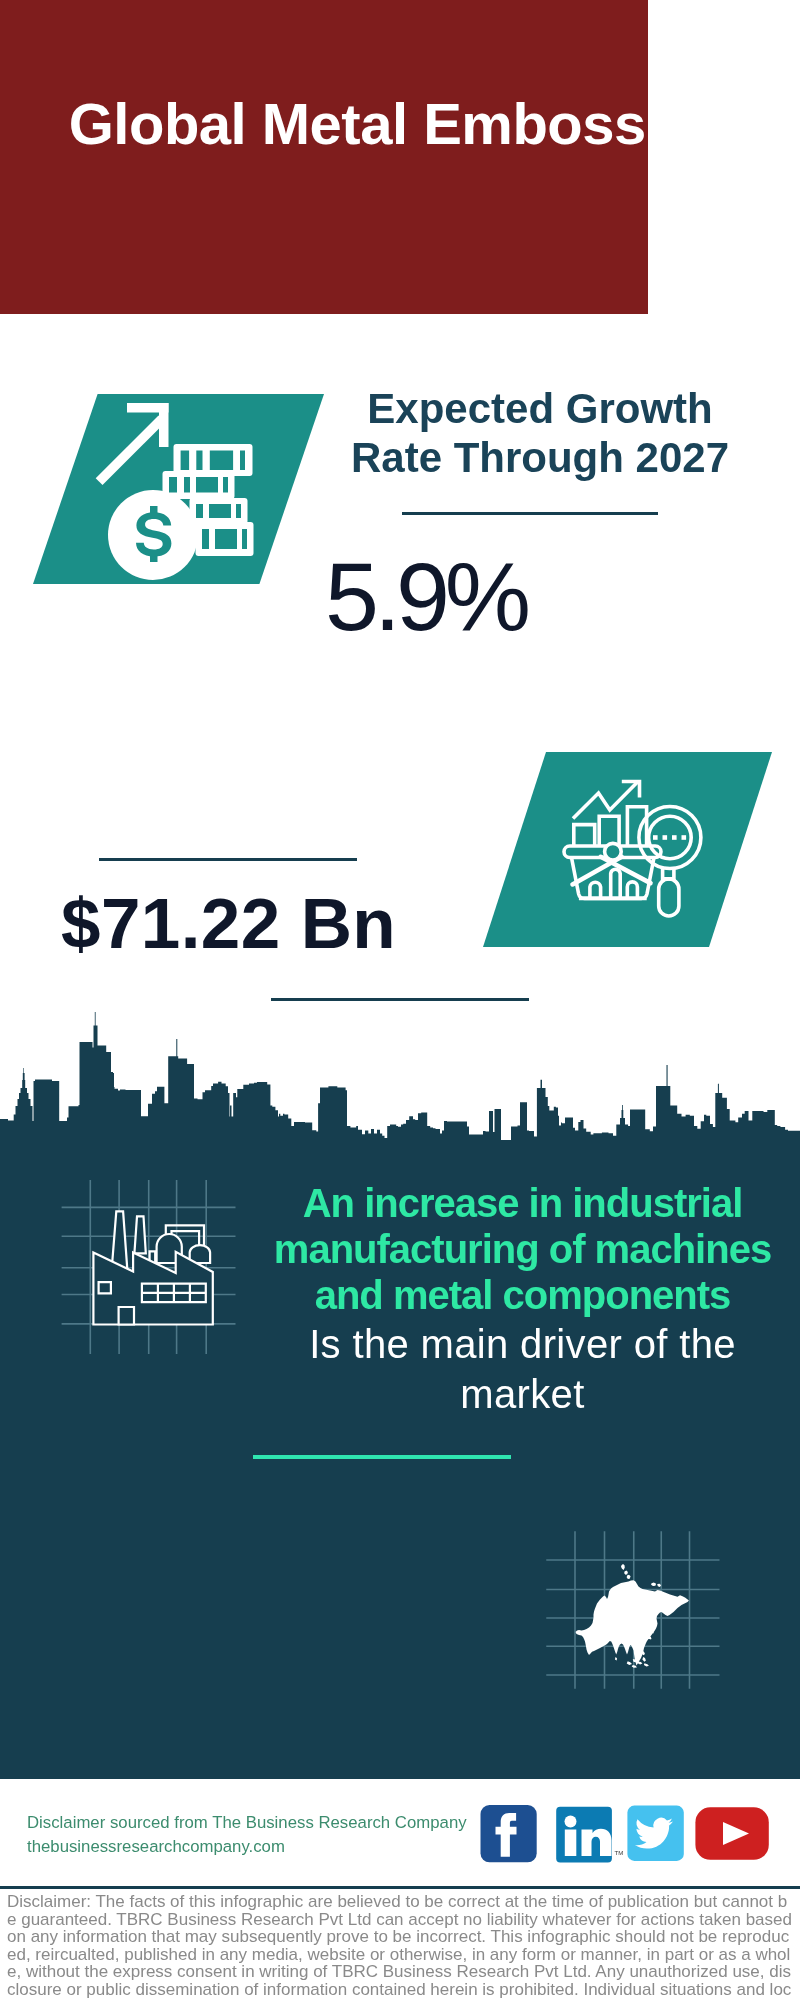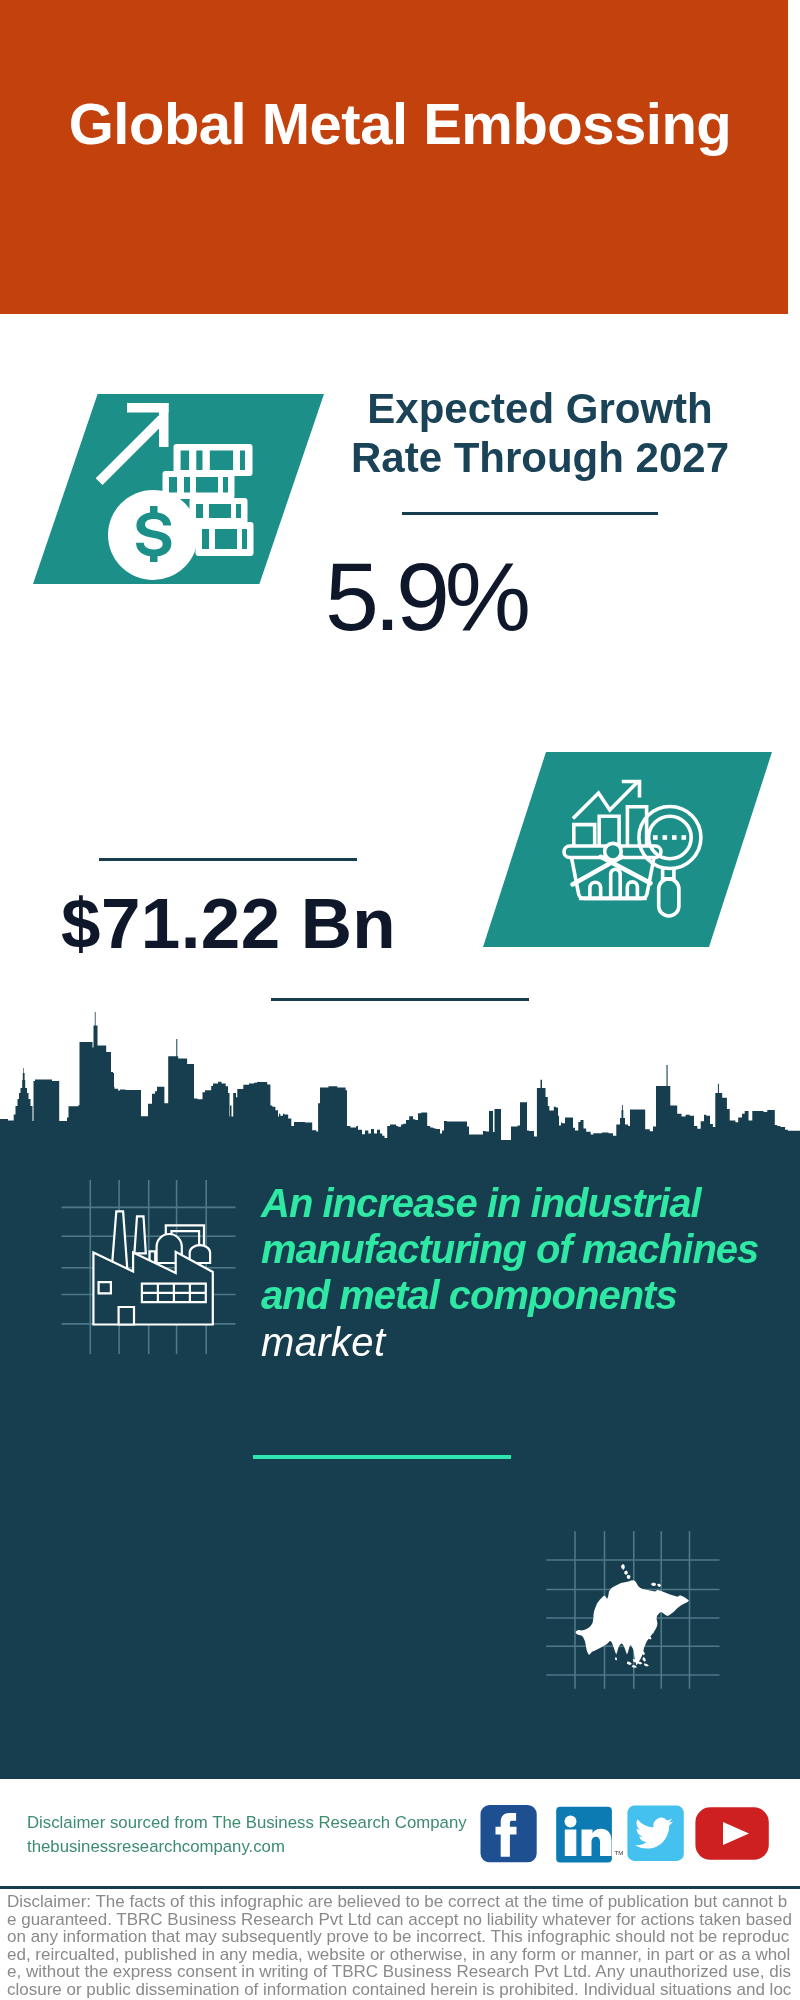--- a/index.html
+++ b/index.html
@@ -1,31 +1,31 @@
 <!DOCTYPE html>
 <html><head>
 <meta charset="utf-8">
 <style>
   html,body{margin:0;padding:0;}
   body{width:800px;height:2000px;background:#ffffff;font-family:"Liberation Sans",sans-serif;overflow:hidden;}
   .page{position:relative;width:800px;height:2000px;background:#fff;overflow:hidden;}
   .abs{position:absolute;}
   
-  .hdr{left:0;top:0;width:788px;height:314px;background:#c2410c;}
+  .hdr{left:0;top:0;width:648px;height:314px;background:#7f1d1d;}
   .hdr-title{left:0;top:92px;width:800px;text-align:center;color:#fff;font-size:58px;font-weight:bold;line-height:64px;}
   .hdr-title .l1{letter-spacing:-0.5px;display:block;}
   .hdr-title .l2{letter-spacing:0.45px;display:block;}
   .stat-head{font-size:42px;font-weight:bold;color:#1a4358;line-height:49px;text-align:center;white-space:nowrap;}
   .rule{background:#163e4f;height:3px;}
   .stat-val{font-size:97px;color:#0f172a;text-align:left;line-height:1;white-space:nowrap;}
   
   .darkbg{left:0;top:1140px;width:800px;height:639px;background:#163e4f;}
   .skyline{left:0;top:1005px;width:800px;height:143px;}
   .mint{color:#2ee8a4;}
-  .insight{color:#fff;font-size:40px;line-height:46px;font-style:italic;}
+  .insight{color:#fff;text-align:center;font-size:40px;line-height:46px;}
   .greenrule{background:#2fe5b0;height:4px;}
   
   .src{color:#3c8c6e;font-size:16.75px;line-height:23.6px;letter-spacing:0.01px;}
   .sep{background:#163e4f;height:3px;}
   .disc{color:#8a8a8a;font-size:17px;line-height:17.6px;text-align:left;word-break:break-all;}
 </style>
 </head>
 <body>
 
 <div class="page">
@@ -174,20 +174,21 @@
             <path d="M118.9 108.7 V127.1"></path>
             <path d="M134.9 108.7 V127.1"></path>
         </g>
       </g>
     </svg>
   </div>
   <div class="abs insight" style="left:261px;top:1180px;width:523px;">
     <div class="mint" style="font-weight:bold;letter-spacing:-1px;">An increase in industrial</div>
     <div class="mint" style="font-weight:bold;letter-spacing:-1px;">manufacturing of machines</div>
     <div class="mint" style="font-weight:bold;letter-spacing:-1px;">and metal components</div>
+    <div style="line-height:52px;letter-spacing:0.35px;">Is the main driver of the</div>
     <div style="line-height:49px;letter-spacing:0.35px;">market</div>
   </div>
   <div class="abs greenrule" style="left:253px;top:1455px;width:258px;"></div>
 
   <div class="abs" style="left:540px;top:1525px;width:185px;height:168px;">
     <svg width="185" height="168" viewBox="0 0 185 168" xmlns="http://www.w3.org/2000/svg">
       <g stroke="#4e7888" stroke-width="1.6" fill="none">
         <path d="M35,6.25 V163.75"></path>
           <path d="M64.5,6.25 V163.75"></path>
           <path d="M93.75,6.25 V163.75"></path>

